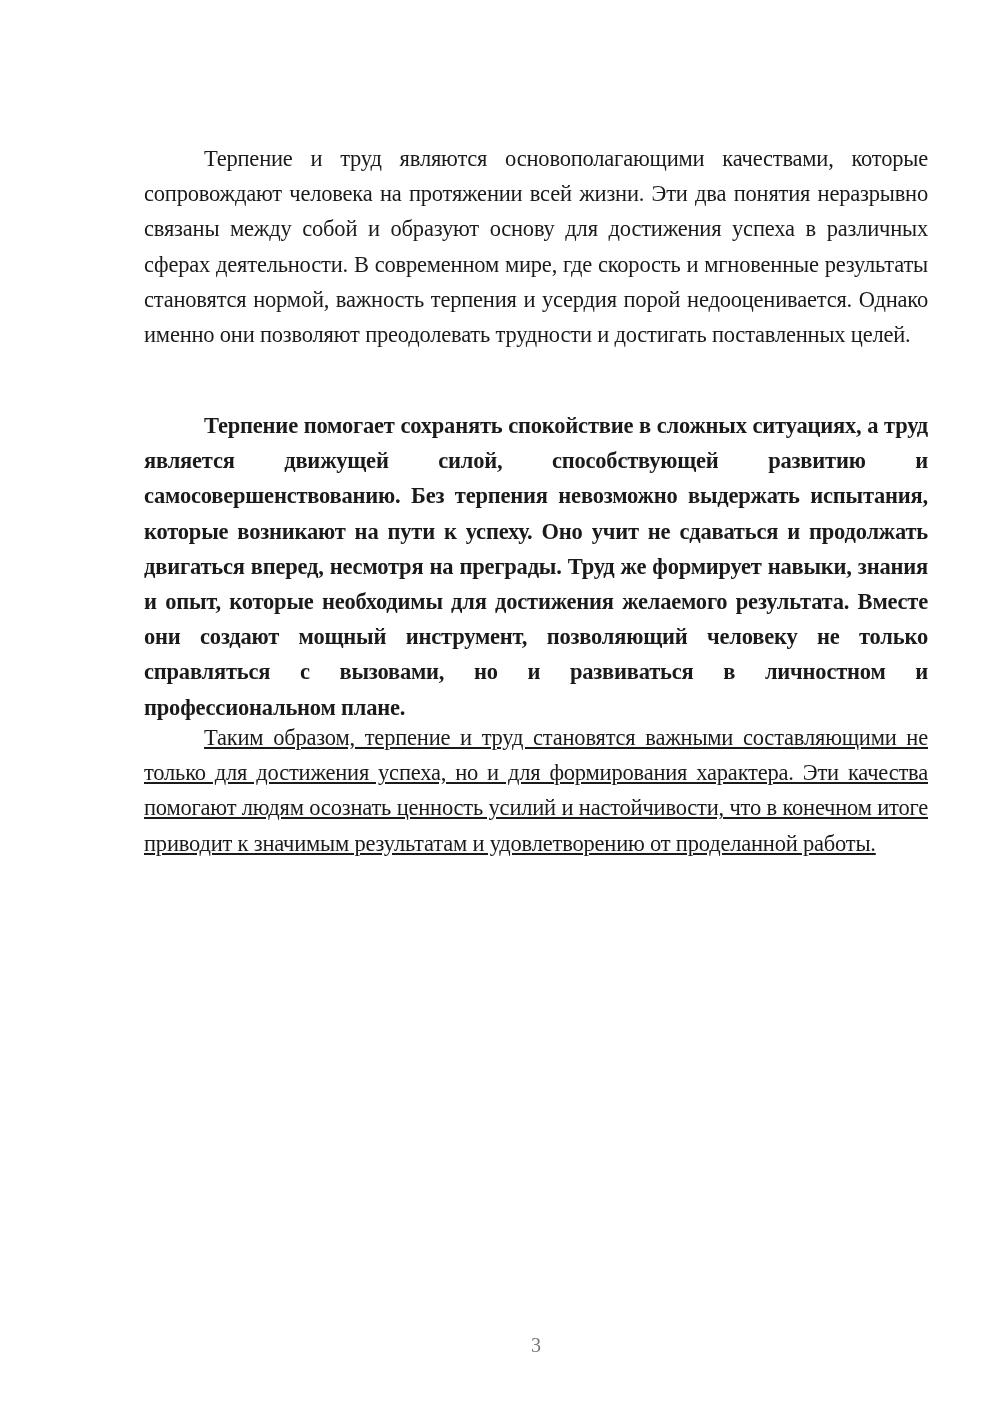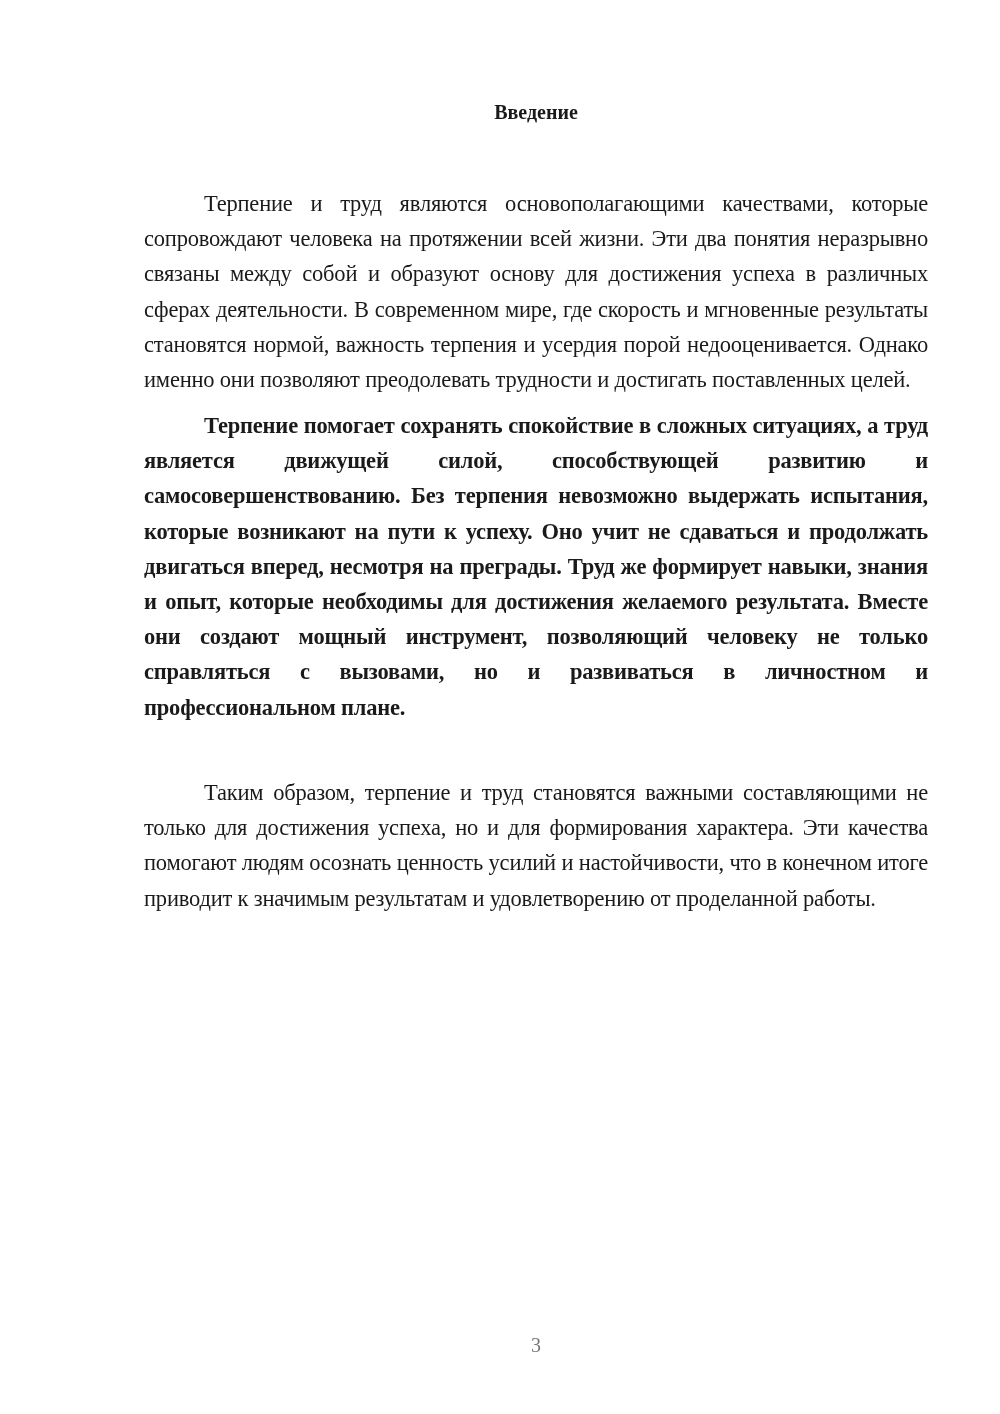--- a/index.html
+++ b/index.html
@@ -12,31 +12,30 @@
   .title {
     position: absolute; top: 98px; left: 0; width: 784px;
     text-align: center; font-weight: bold; font-size: 20px; line-height: 28px;
   }
   .para {
     position: absolute; left: 0; width: 784px;
     font-size: 22.5px; line-height: 35.2px;
     text-align: justify; text-indent: 60px; margin: 0;
     letter-spacing: -0.2px;
   }
-  #p1 { top: 141px; margin-top: 45px; }
+  #p1 { top: 141px; }
   #p2 { top: 408px; font-weight: bold; }
-  #p3 { top: 775px; }
+  #p3 { top: 720px; text-decoration: underline; }
   .page-number {
     position: absolute; top: 1334px; left: 0; width: 784px;
     text-align: center; font-size: 20px; color: #777;
     padding-left: 0;
   }
 </style>
 </head>
 <body>
 
 <div class="page">
-  <div class="title">Введение</div>
   <p class="para" id="p1">Терпение и труд являются основополагающими качествами, которые сопровождают человека на протяжении всей жизни. Эти два понятия неразрывно связаны между собой и образуют основу для достижения успеха в различных сферах деятельности. В современном мире, где скорость и мгновенные результаты становятся нормой, важность терпения и усердия порой недооценивается. Однако именно они позволяют преодолевать трудности и достигать поставленных целей.</p>
   <p class="para" id="p2">Терпение помогает сохранять спокойствие в сложных ситуациях, а труд является движущей силой, способствующей развитию и самосовершенствованию. Без терпения невозможно выдержать испытания, которые возникают на пути к успеху. Оно учит не сдаваться и продолжать двигаться вперед, несмотря на преграды. Труд же формирует навыки, знания и опыт, которые необходимы для достижения желаемого результата. Вместе они создают мощный инструмент, позволяющий человеку не только справляться с вызовами, но и развиваться в личностном и профессиональном плане.</p>
   <p class="para" id="p3">Таким образом, терпение и труд становятся важными составляющими не только для достижения успеха, но и для формирования характера. Эти качества помогают людям осознать ценность усилий и настойчивости, что в конечном итоге приводит к значимым результатам и удовлетворению от проделанной работы.</p>
   <div class="page-number">3</div>
 </div>
 
 </body></html>

